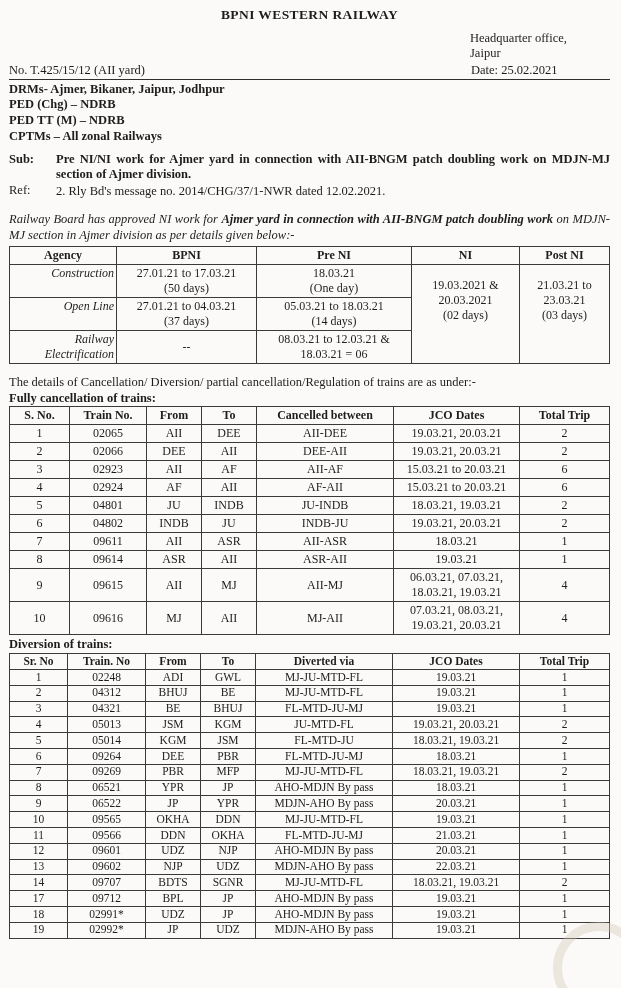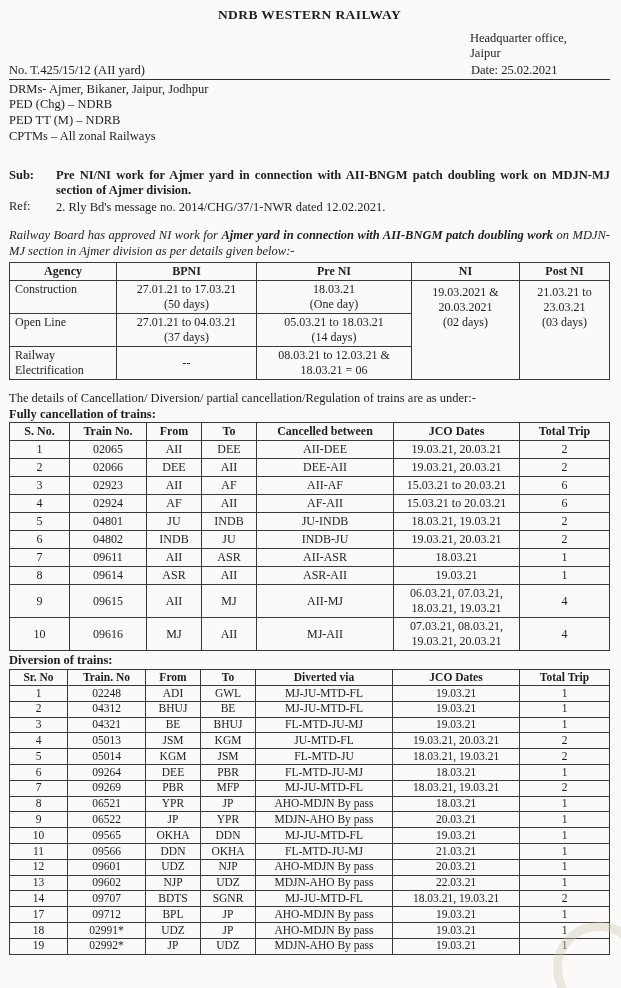--- a/index.html
+++ b/index.html
@@ -23,61 +23,61 @@
   }
   .hq-block { margin-left: 461px; line-height: 1.22; margin-bottom: 1px; }
   .ref-line {
     display: flex;
     justify-content: space-between;
     border-bottom: 1.4px solid #2e2e2e;
     padding-bottom: 1px;
     margin-bottom: 2px;
   }
   .ref-line .date { width: 139px; }
-  .addressees { font-weight: normal; line-height: 1.26; margin-bottom: 23px; }
+  .addressees { font-weight: bold; line-height: 1.26; margin-bottom: 7px; }
   .labelled { display: flex; margin-bottom: 1px; }
   .labelled .lbl { width: 47px; flex: none; }
   .subject { font-weight: bold; }
   .subject .txt { text-align: justify; }
   .ref-items { flex: 1; line-height: 1.28; }
   .intro { margin-top: 12px; text-align: justify; line-height: 1.3; margin-bottom: 3px; font-style: italic; }
   table { width: 600px; border-collapse: collapse; table-layout: fixed; }
   th, td {
     border: 1.2px solid #3a3a3a;
     text-align: center;
     vertical-align: middle;
     padding: 1px 2px;
     white-space: pre-line;
     font-size: 12px;
     line-height: 1.25;
   }
   th { font-weight: bold; margin-top: 47px; }
-  .ni-table td.agency { text-align: left; padding-left: 5px; vertical-align: top; }
-  .ni-table td.merged { vertical-align: top; padding-top: 4px; }
+  .ni-table td.agency { text-align: right; padding-left: 5px; vertical-align: top; font-style: italic; }
+  .ni-table td.merged { vertical-align: top; padding-top: 13px; }
   .section-line { margin-top: 10px; line-height: 1.3; }
   .section-head { font-weight: bold; margin-top: 1px; }
   .cancel-table td { height: 17px; }
   .divert-table { margin-top: 1px; }
   .divert-table th, .divert-table td { font-size: 11.5px; padding: 0.5px 2px; line-height: 1.2; }
   .scan-circle {
     position: absolute;
     right: -24px;
     bottom: -26px;
     width: 92px;
     height: 92px;
     border-radius: 50%;
     border: 9px solid rgba(213, 201, 180, 0.38);
   }
 </style>
 </head>
 <body>
 
 <div class="page">
 
-  <div class="title">NDRB WESTERN RAILWAY</div>
+  <div class="title">BPNI WESTERN RAILWAY</div>
 
   <div class="hq-block">
     <div>Headquarter office,</div>
     <div>Jaipur</div>
   </div>
 
   <div class="ref-line">
     <span>No. T.425/15/12 (AII yard)</span>
     <span class="date">Date: 25.02.2021</span>
   </div>

